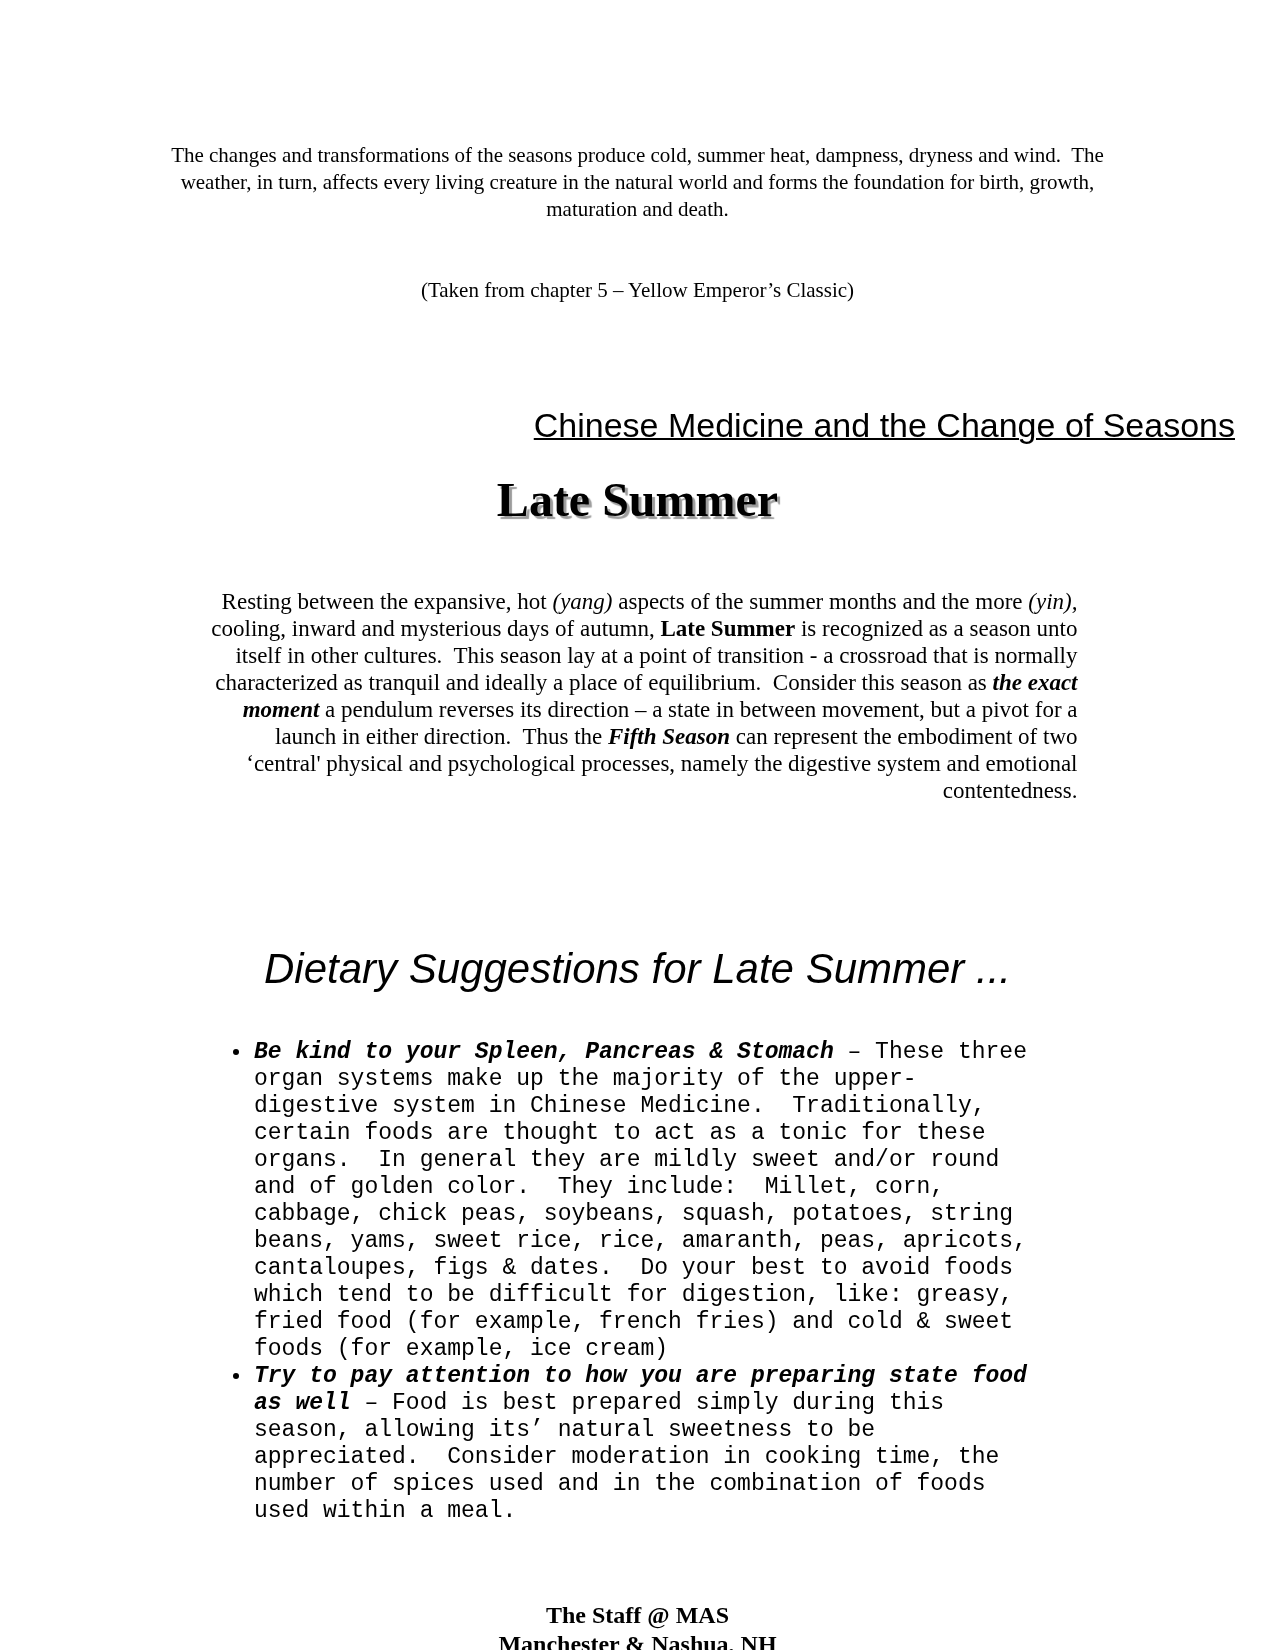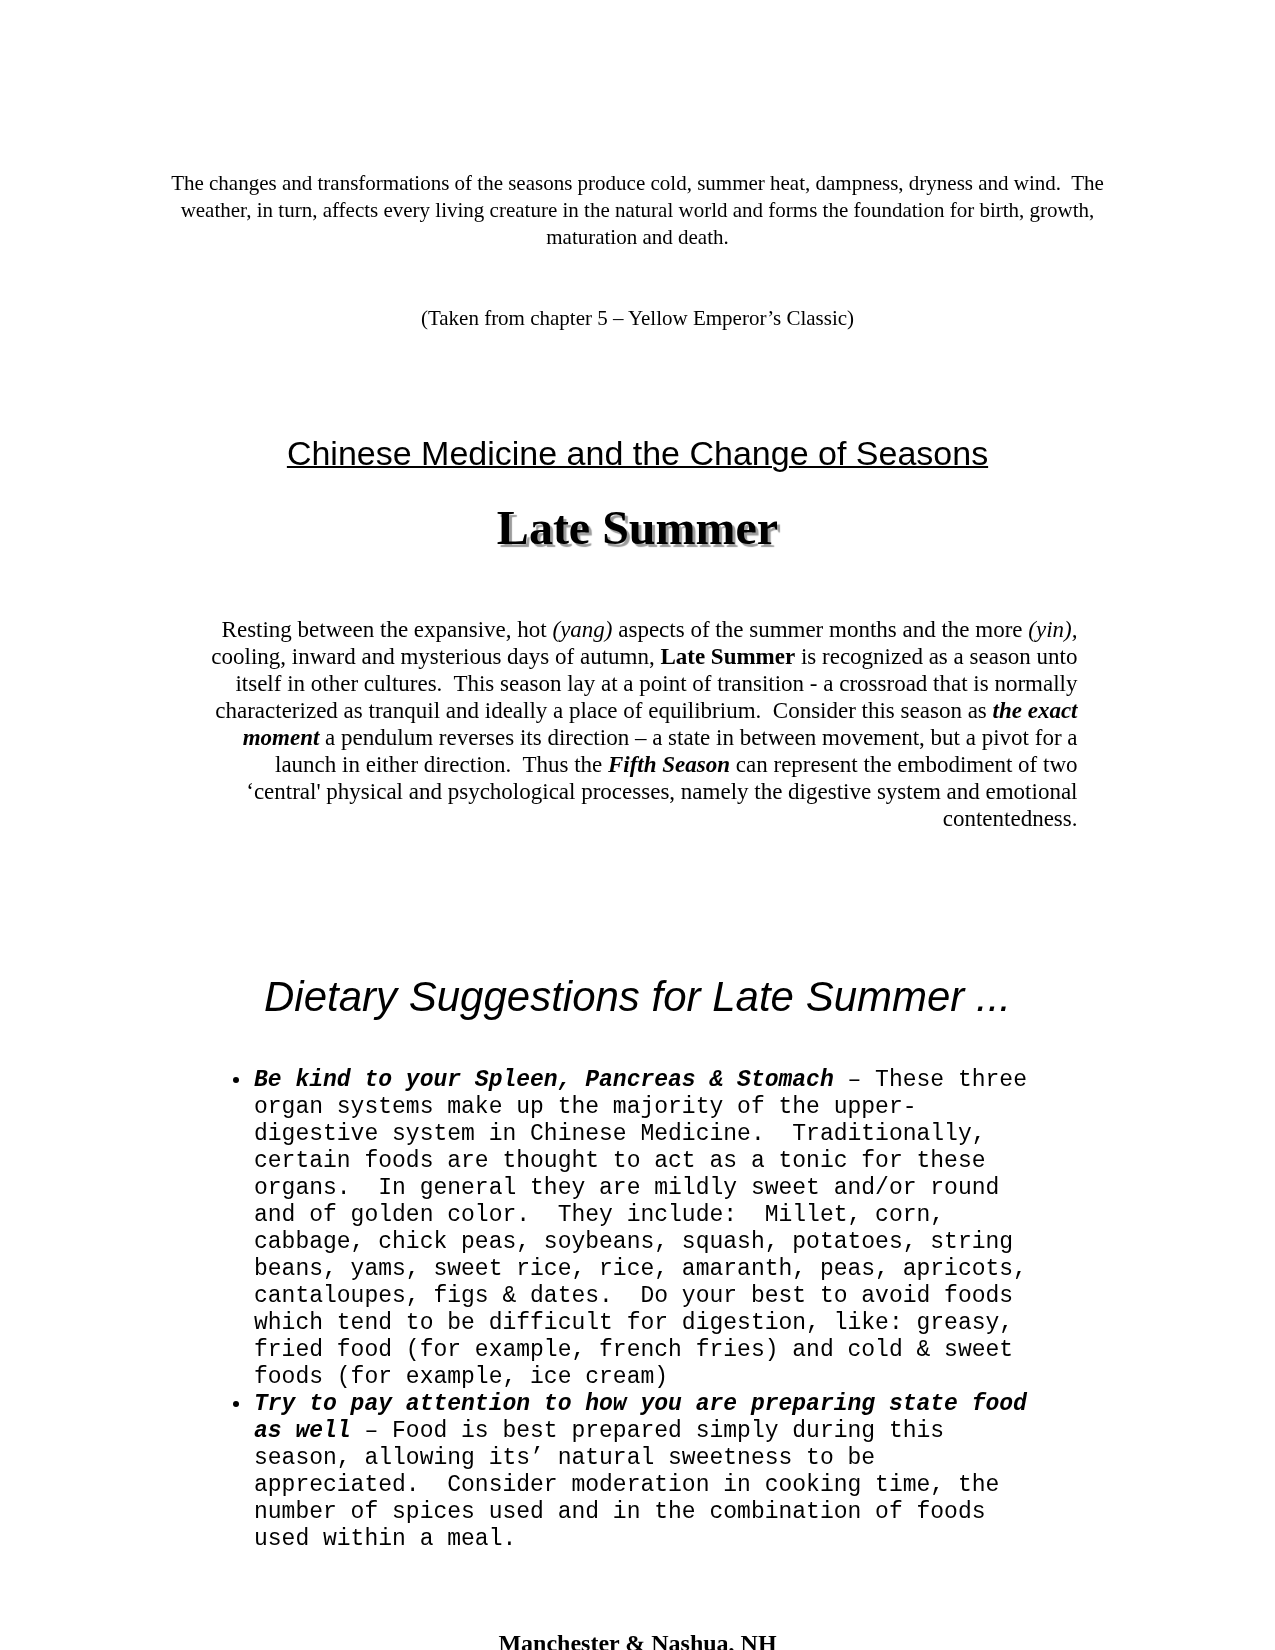--- a/index.html
+++ b/index.html
@@ -3,34 +3,34 @@
 <meta charset="utf-8">
 <style>
   html, body { margin: 0; padding: 0; background: #ffffff; }
   .page {
     position: relative;
     width: 1275px;
     height: 1650px;
     background: #ffffff;
     color: #000000;
     box-sizing: border-box;
-    padding-top: 116px;
+    padding-top: 88px;
     overflow: hidden;
     font-family: "Liberation Serif", "DejaVu Serif", serif;
   }
   .intro {
     margin: 0 170px;
     text-align: center;
     font-size: 21px;
     line-height: 27px;
     white-space: pre-wrap;
   }
   .section-heading {
     margin: 47px 40px 0 40px;
-    text-align: center;
+    text-align: right;
     font-family: "Liberation Sans", "DejaVu Sans", sans-serif;
     font-size: 34px;
     line-height: 41px;
     text-decoration: underline;
     text-decoration-thickness: 2px;
   }
   .doc-title {
     margin-top: 22px;
     text-align: center;
     font-size: 48px;
@@ -97,17 +97,18 @@
   <p class="para"><span>Resting between the expansive, hot </span><span class="it">(yang)</span><span> aspects of the summer months and the more </span><span class="it">(yin),</span><span> cooling, inward and mysterious days of autumn, </span><span class="bd">Late Summer</span><span> is recognized as a season unto itself in other cultures.  This season lay at a point of transition - a crossroad that is normally characterized as tranquil and ideally a place of equilibrium.  Consider this season as </span><span class="bi">the exact moment</span><span> a pendulum reverses its direction – a state in between movement, but a pivot for a launch in either direction.  Thus the </span><span class="bi">Fifth Season</span><span> can represent the embodiment of two ‘central' physical and psychological processes, namely the digestive system and emotional contentedness.</span></p>
 
   <div class="dietary-heading">Dietary Suggestions for Late Summer ...</div>
 
   <ul class="bullets">
     <li><span class="bi">Be kind to your Spleen, Pancreas &amp; Stomach</span><span> – These three organ systems make up the majority of the upper-digestive system in Chinese Medicine.  Traditionally, certain foods are thought to act as a tonic for these organs.  In general they are mildly sweet and/or round and of golden color.  They include:  Millet, corn, cabbage, chick peas, soybeans, squash, potatoes, string beans, yams, sweet rice, rice, amaranth, peas, apricots, cantaloupes, figs &amp; dates.  Do your best to avoid foods which tend to be difficult for digestion, like: greasy, fried food (for example, french fries) and cold &amp; sweet foods (for example, ice cream)</span></li>
     <li><span class="bi">Try to pay attention to how you are preparing state food as well</span><span> – Food is best prepared simply during this season, allowing its’ natural sweetness to be appreciated.  Consider moderation in cooking time, the number of spices used and in the combination of foods used within a meal.</span></li>
   </ul>
 
   <div class="footer">
+    <div>The Staff @ MAS</div>
     <div>Manchester &amp; Nashua, NH</div>
     <div>www.manchesteracupuncturestudio.org</div>
   </div>
 
 </div>
 
 </body></html>

